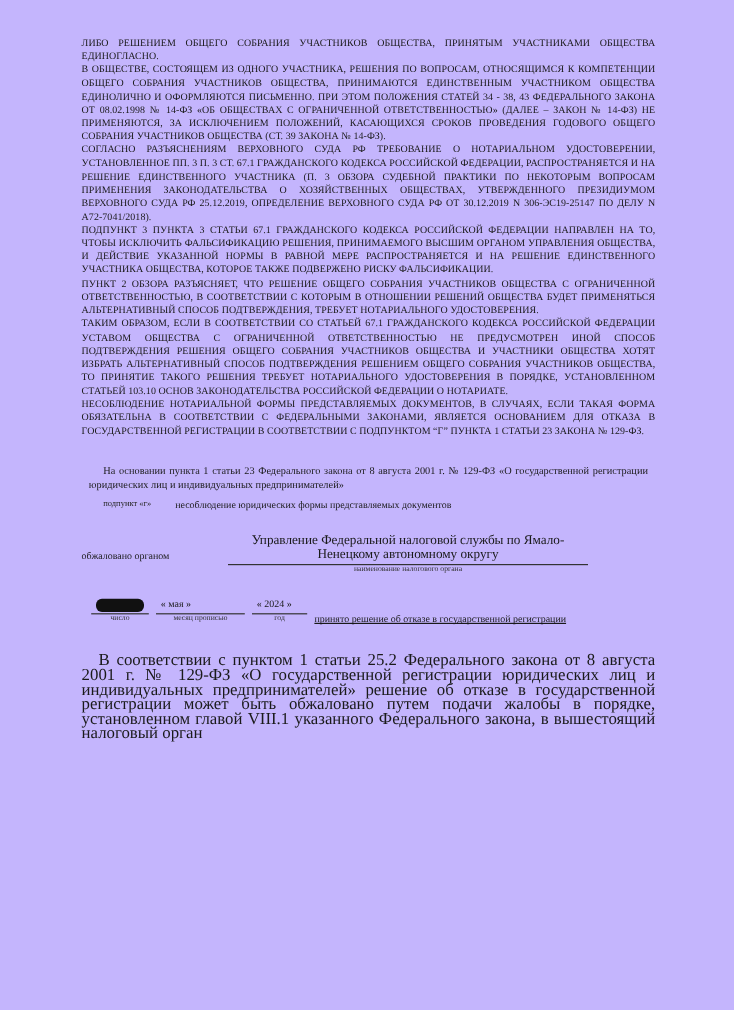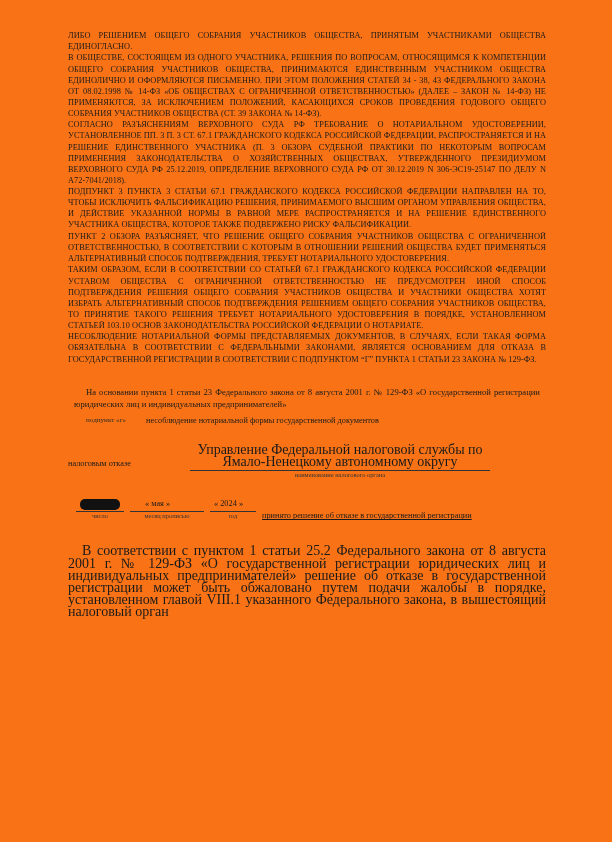--- a/index.html
+++ b/index.html
@@ -13,21 +13,21 @@
     font-family: "Liberation Serif", serif;
     color: #1a1a1a;
     position: relative;
     overflow: hidden;
   }
   .page {
     position: absolute;
     left: 0; top: 0;
     width: 612px;
     height: 842px;
-    background: #f97316;
+    background: #c4b5fd;
   }
   .content {
     position: absolute;
     left: 68px;
     top: 30px;
     width: 478px;
   }
   .para {
     font-size: 8.3px;
     line-height: 11.1px;
@@ -87,21 +87,21 @@
     left: 0;
     top: 15px;
     font-size: 8.3px;
   }
   .auth-value {
     position: absolute;
     left: 122px;
     top: 0;
     width: 300px;
     text-align: center;
-    font-size: 14px;
+    font-size: 11px;
     line-height: 12px;
   }
   .auth-line {
     position: absolute;
     left: 122px;
     top: 26px;
     width: 300px;
     border-bottom: 0.7px solid #333;
   }
   .auth-caption {
@@ -124,21 +124,21 @@
     position: absolute;
     left: 12px;
     top: 2px;
     width: 40px;
     height: 11px;
     background: #111;
     border-radius: 5px;
   }
   .dr-line1 { position:absolute; left:8px; top:14px; width:48px; border-bottom:0.7px solid #333; }
   .dr-cap1 { position:absolute; left:8px; top:15px; width:48px; text-align:center; font-size:6.4px; color:#333;}
-  .dr-month { position:absolute; left:77px; top:2px; font-size:8.3px; }
+  .dr-month { position:absolute; left:66px; top:2px; font-size:8.3px; }
   .dr-line2 { position:absolute; left:62px; top:14px; width:74px; border-bottom:0.7px solid #333; }
   .dr-cap2 { position:absolute; left:62px; top:15px; width:74px; text-align:center; font-size:6.4px; color:#333;}
   .dr-year { position:absolute; left:146px; top:2px; font-size:8.3px; }
   .dr-line3 { position:absolute; left:142px; top:14px; width:46px; border-bottom:0.7px solid #333; }
   .dr-cap3 { position:absolute; left:142px; top:15px; width:46px; text-align:center; font-size:6.4px; color:#333;}
   .dr-tail { position:absolute; left:194px; top:14px; font-size:8.3px;text-decoration:underline; }
 
   .final {
     margin-top: 14px;
     font-size: 14px;
@@ -160,25 +160,25 @@
     <div class="para noindent">ПУНКТ 2 ОБЗОРА РАЗЪЯСНЯЕТ, ЧТО РЕШЕНИЕ ОБЩЕГО СОБРАНИЯ УЧАСТНИКОВ ОБЩЕСТВА С ОГРАНИЧЕННОЙ ОТВЕТСТВЕННОСТЬЮ, В СООТВЕТСТВИИ С КОТОРЫМ В ОТНОШЕНИИ РЕШЕНИЙ ОБЩЕСТВА БУДЕТ ПРИМЕНЯТЬСЯ АЛЬТЕРНАТИВНЫЙ СПОСОБ ПОДТВЕРЖДЕНИЯ, ТРЕБУЕТ НОТАРИАЛЬНОГО УДОСТОВЕРЕНИЯ.</div>
     <div class="para noindent">ТАКИМ ОБРАЗОМ, ЕСЛИ В СООТВЕТСТВИИ СО СТАТЬЕЙ 67.1 ГРАЖДАНСКОГО КОДЕКСА РОССИЙСКОЙ ФЕДЕРАЦИИ УСТАВОМ ОБЩЕСТВА С ОГРАНИЧЕННОЙ ОТВЕТСТВЕННОСТЬЮ НЕ ПРЕДУСМОТРЕН ИНОЙ СПОСОБ ПОДТВЕРЖДЕНИЯ РЕШЕНИЯ ОБЩЕГО СОБРАНИЯ УЧАСТНИКОВ ОБЩЕСТВА И УЧАСТНИКИ ОБЩЕСТВА ХОТЯТ ИЗБРАТЬ АЛЬТЕРНАТИВНЫЙ СПОСОБ ПОДТВЕРЖДЕНИЯ РЕШЕНИЕМ ОБЩЕГО СОБРАНИЯ УЧАСТНИКОВ ОБЩЕСТВА, ТО ПРИНЯТИЕ ТАКОГО РЕШЕНИЯ ТРЕБУЕТ НОТАРИАЛЬНОГО УДОСТОВЕРЕНИЯ В ПОРЯДКЕ, УСТАНОВЛЕННОМ СТАТЬЕЙ 103.10 ОСНОВ ЗАКОНОДАТЕЛЬСТВА РОССИЙСКОЙ ФЕДЕРАЦИИ О НОТАРИАТЕ.</div>
     <div class="para noindent">НЕСОБЛЮДЕНИЕ НОТАРИАЛЬНОЙ ФОРМЫ ПРЕДСТАВЛЯЕМЫХ ДОКУМЕНТОВ, В СЛУЧАЯХ, ЕСЛИ ТАКАЯ ФОРМА ОБЯЗАТЕЛЬНА В СООТВЕТСТВИИ С ФЕДЕРАЛЬНЫМИ ЗАКОНАМИ, ЯВЛЯЕТСЯ ОСНОВАНИЕМ ДЛЯ ОТКАЗА В ГОСУДАРСТВЕННОЙ РЕГИСТРАЦИИ В СООТВЕТСТВИИ С ПОДПУНКТОМ “Г” ПУНКТА 1 СТАТЬИ 23 ЗАКОНА № 129-ФЗ.</div>
 
     <div class="spacer-lg"></div>
 
     <div class="block-normal basis">На основании пункта 1 статьи 23 Федерального закона от 8 августа 2001 г. № 129-ФЗ «О государственной регистрации юридических лиц и индивидуальных предпринимателей»</div>
 
     <div class="subitem-row">
       <span class="subitem-label">подпункт «г»</span>
-      <span class="subitem-text">несоблюдение нотариальной формы государственной документов</span>
+      <span class="subitem-text">несоблюдение юридических формы представляемых документов</span>
     </div>
 
     <div class="authority-block">
-      <span class="auth-label">налоговым отказе</span>
+      <span class="auth-label">обжаловано органом</span>
       <span class="auth-value">Управление Федеральной налоговой службы по Ямало-Ненецкому автономному округу</span>
       <span class="auth-line"></span>
       <span class="auth-caption">наименование налогового органа</span>
     </div>
 
     <div class="date-row">
       <span class="blackbox"></span>
       <span class="dr-line1"></span>
       <span class="dr-cap1">число</span>
       <span class="dr-month">« мая »</span>

